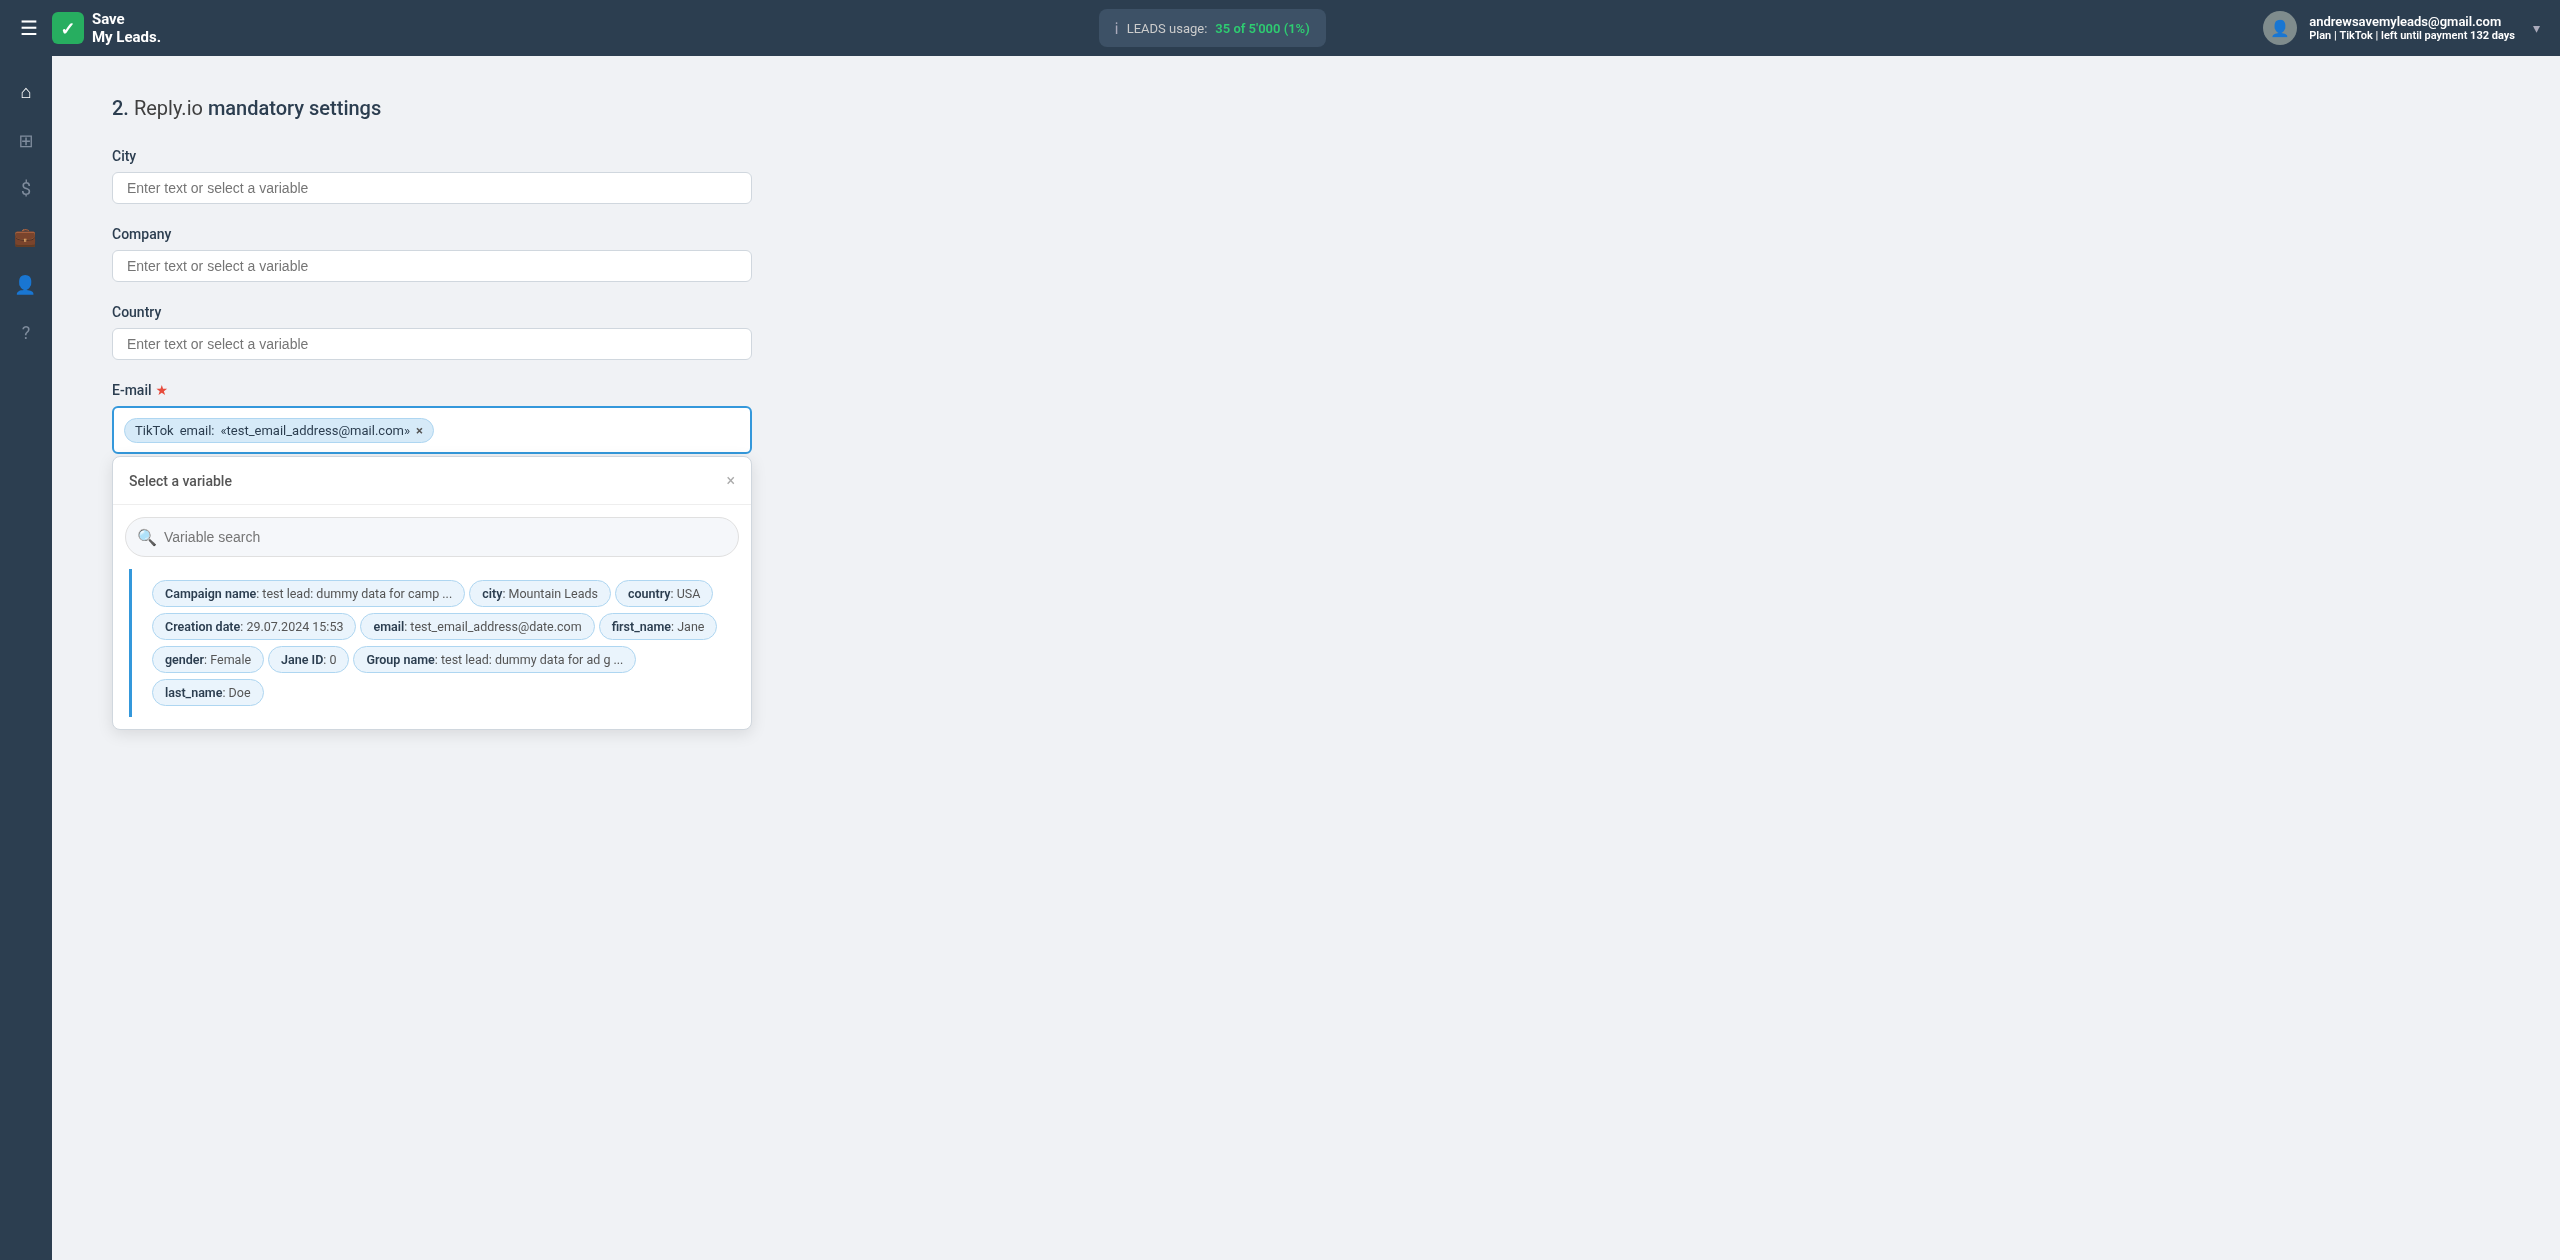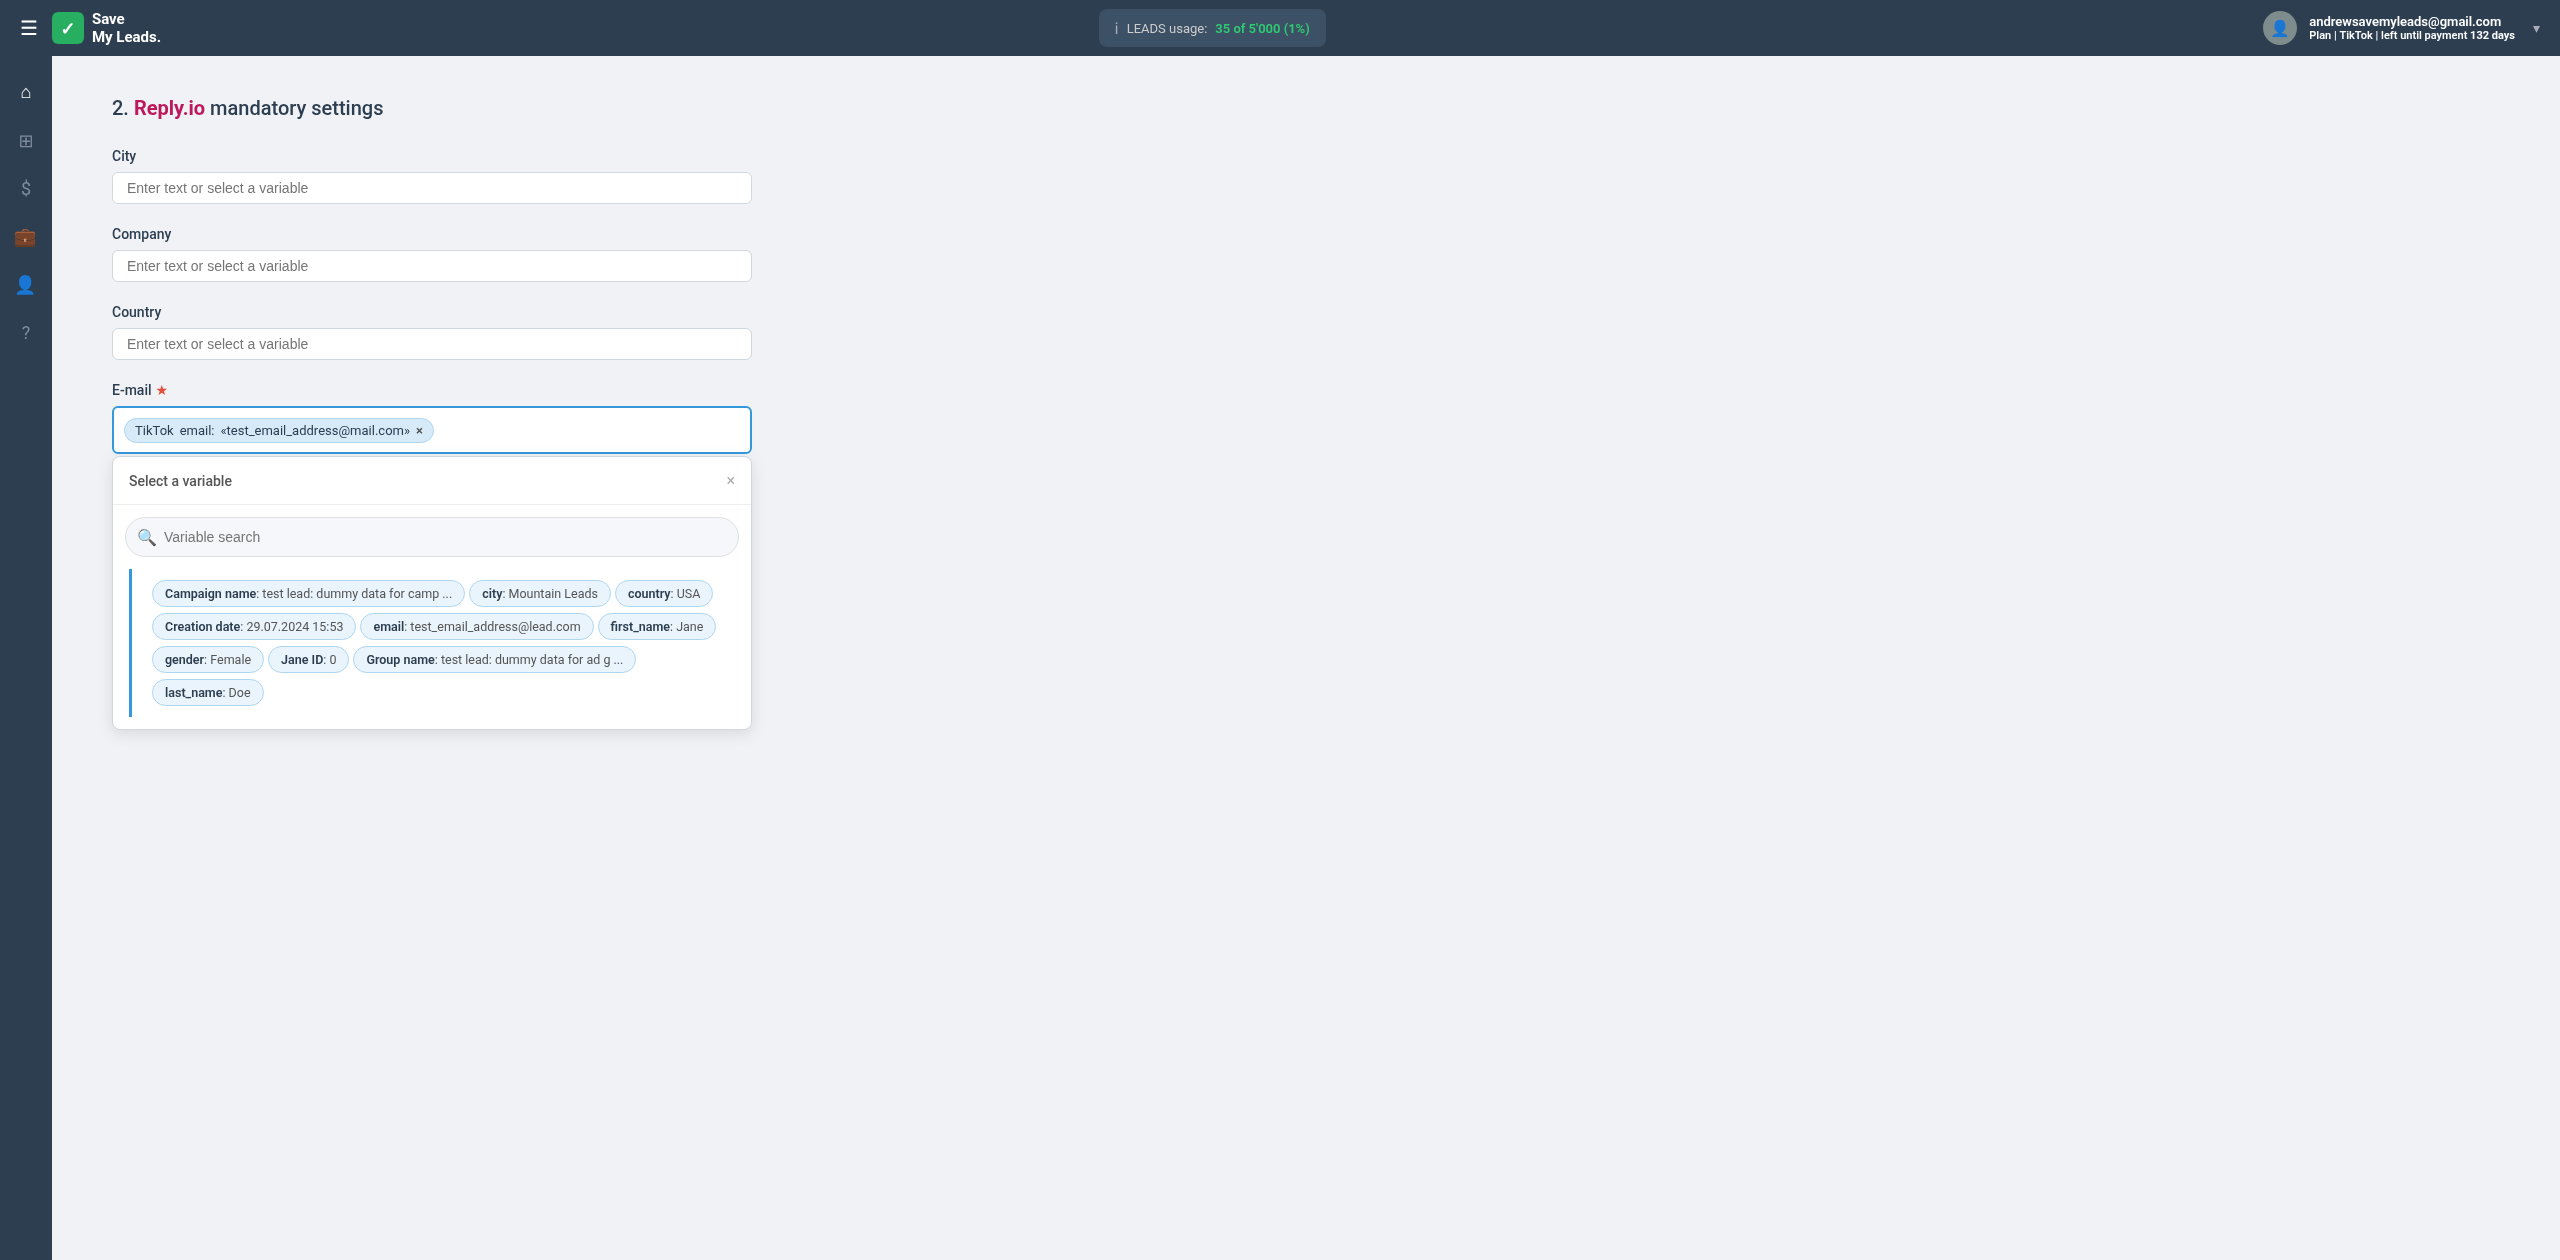--- a/index.html
+++ b/index.html
@@ -53,21 +53,21 @@
       justify-content: center; color: #7f8c9d; font-size: 18px; cursor: pointer;
     }
     .sidebar-icon.active { color: #fff; }
 
     
     .content-area { flex: 1; overflow-y: auto; padding: 40px 60px; background: #f0f2f5; }
 
     .section-title {
       font-size: 20px; color: #2c3e50; margin-bottom: 28px; font-weight: 500;
     }
-    .section-title .brand { color: #be185d; font-weight: 700; }
+    .section-title .brand { color: #404040; font-weight: 400; }
 
     .form-group { margin-bottom: 22px; max-width: 640px; }
     .field-label {
       font-size: 14px; color: #2c3e50; margin-bottom: 8px; font-weight: 500; display: flex; align-items: center; gap: 4px;
     }
     .required-star { color: #e74c3c; font-size: 14px; }
 
     .text-input {
       width: 100%; height: 32px; border: 1px solid #d0d7de; border-radius: 6px;
       padding: 0 14px; font-size: 14px; color: #888; background: #fff; outline: none;
@@ -228,21 +228,21 @@
               <span class="key">city</span>
               <span class="val">: Mountain Leads</span>
             </div><div class="variable-item">
               <span class="key">country</span>
               <span class="val">: USA</span>
             </div><div class="variable-item">
               <span class="key">Creation date</span>
               <span class="val">: 29.07.2024 15:53</span>
             </div><div class="variable-item">
               <span class="key">email</span>
-              <span class="val">: test_email_address@lead.com</span>
+              <span class="val">: test_email_address@date.com</span>
             </div><div class="variable-item">
               <span class="key">first_name</span>
               <span class="val">: Jane</span>
             </div><div class="variable-item">
               <span class="key">gender</span>
               <span class="val">: Female</span>
             </div><div class="variable-item">
               <span class="key">Jane ID</span>
               <span class="val">: 0</span>
             </div><div class="variable-item">

